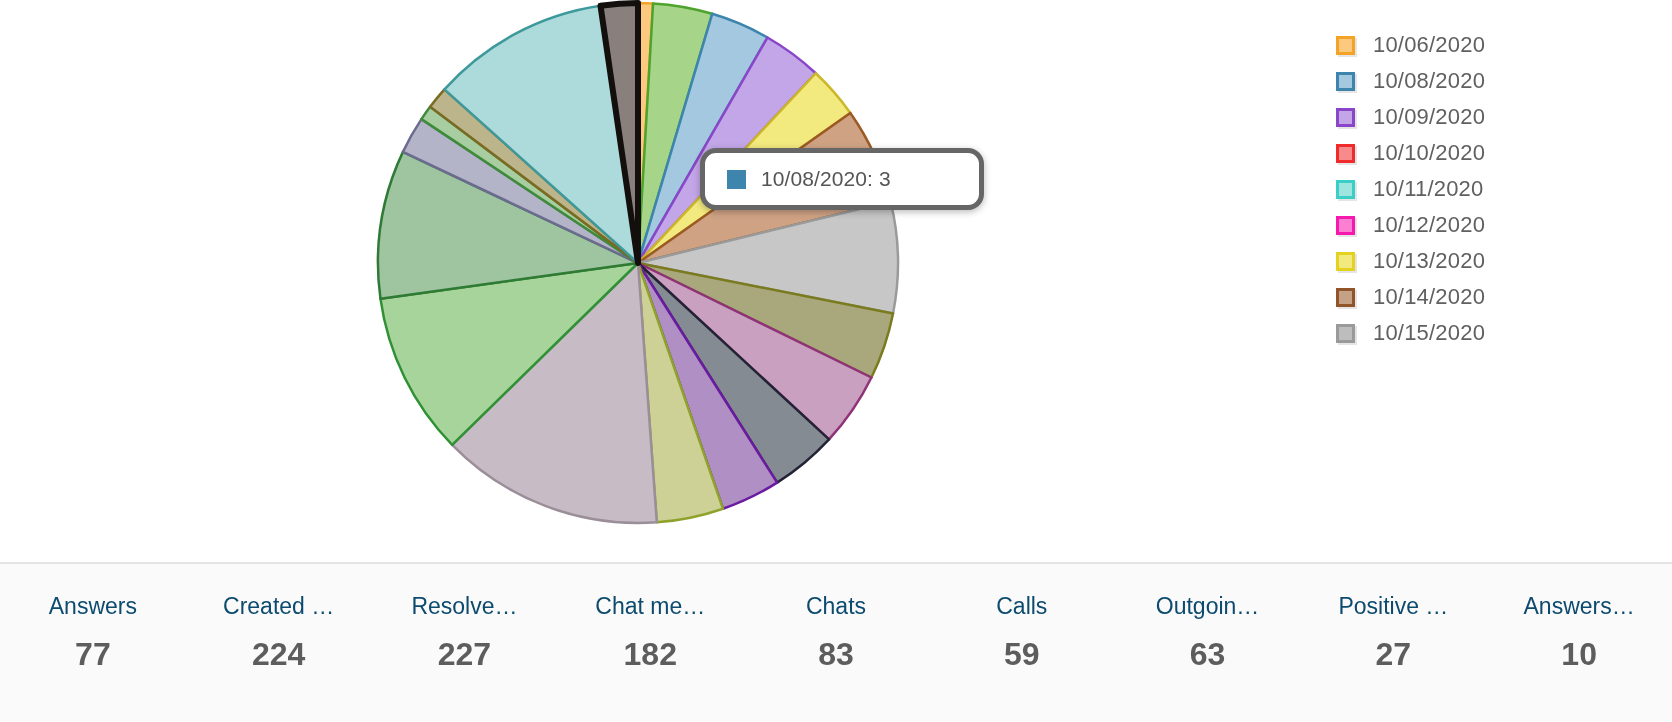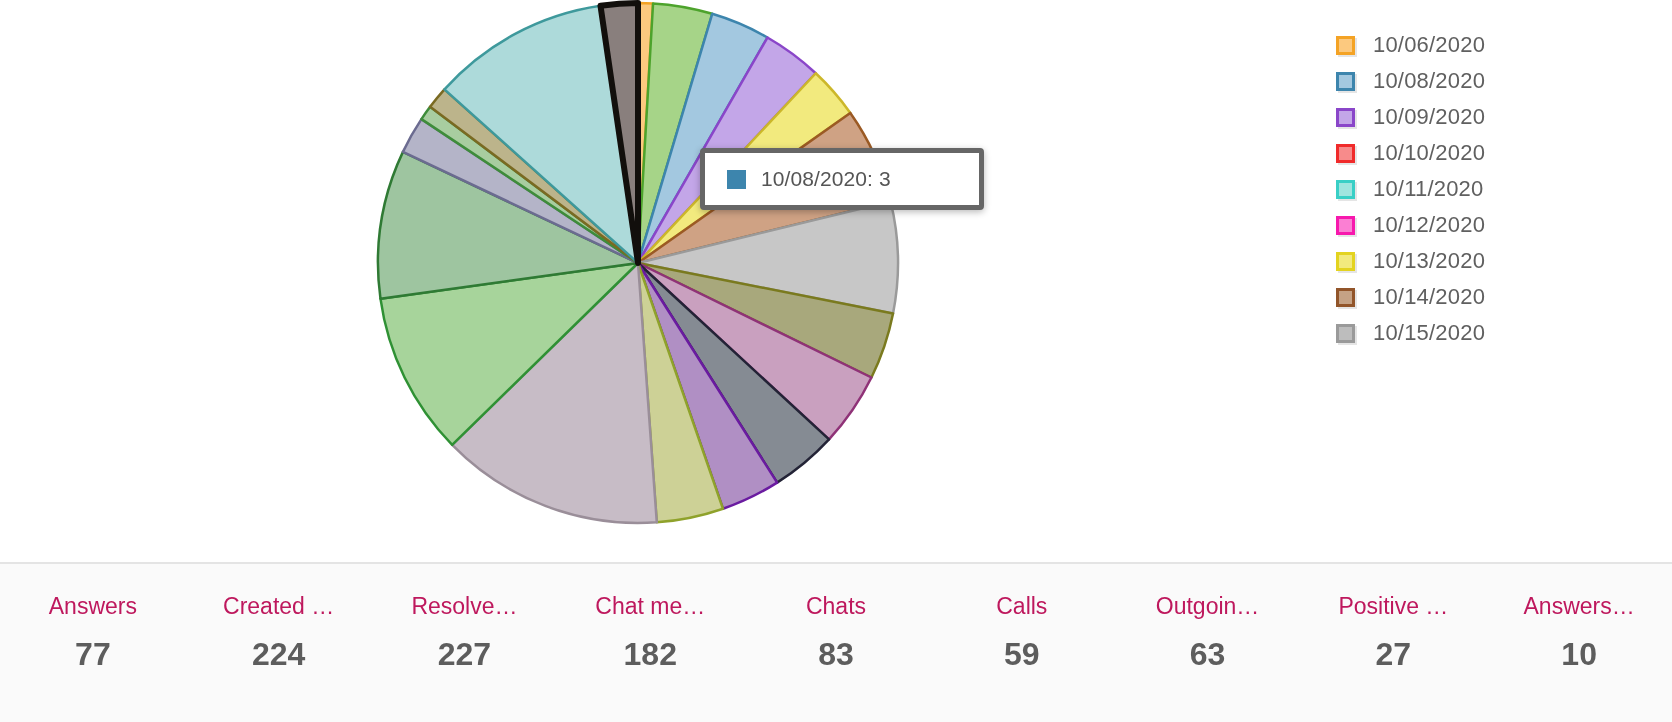--- a/index.html
+++ b/index.html
@@ -49,21 +49,21 @@
   
   .tooltip {
     position: absolute;
     left: 700px;
     top: 148px;
     min-width: 284px;
     height: 62px;
     box-sizing: border-box;
     background: #ffffff;
     border: 5px solid #666666;
-    border-radius: 4px;
+    border-radius: 16px;
     box-shadow: 0 2px 7px rgba(0,0,0,0.28);
     display: flex;
     align-items: center;
     padding: 4px 22px;
     z-index: 40;
   }
   .tooltip-swatch {
     width: 19px;
     height: 19px;
     flex: 0 0 19px;
@@ -123,21 +123,21 @@
     flex: 1 1 0;
     display: flex;
     flex-direction: column;
     align-items: center;
     justify-content: flex-start;
     padding-top: 31px;
     box-sizing: border-box;
   }
   .metric-label {
     font-size: 23px;
-    color: #be185d;
+    color: #0c4a6e;
     white-space: nowrap;
     line-height: 1;
   }
   .metric-value {
     margin-top: 20px;
     font-size: 32px;
     font-weight: bold;
     color: #5d5d5d;
     line-height: 1;
     white-space: nowrap;

